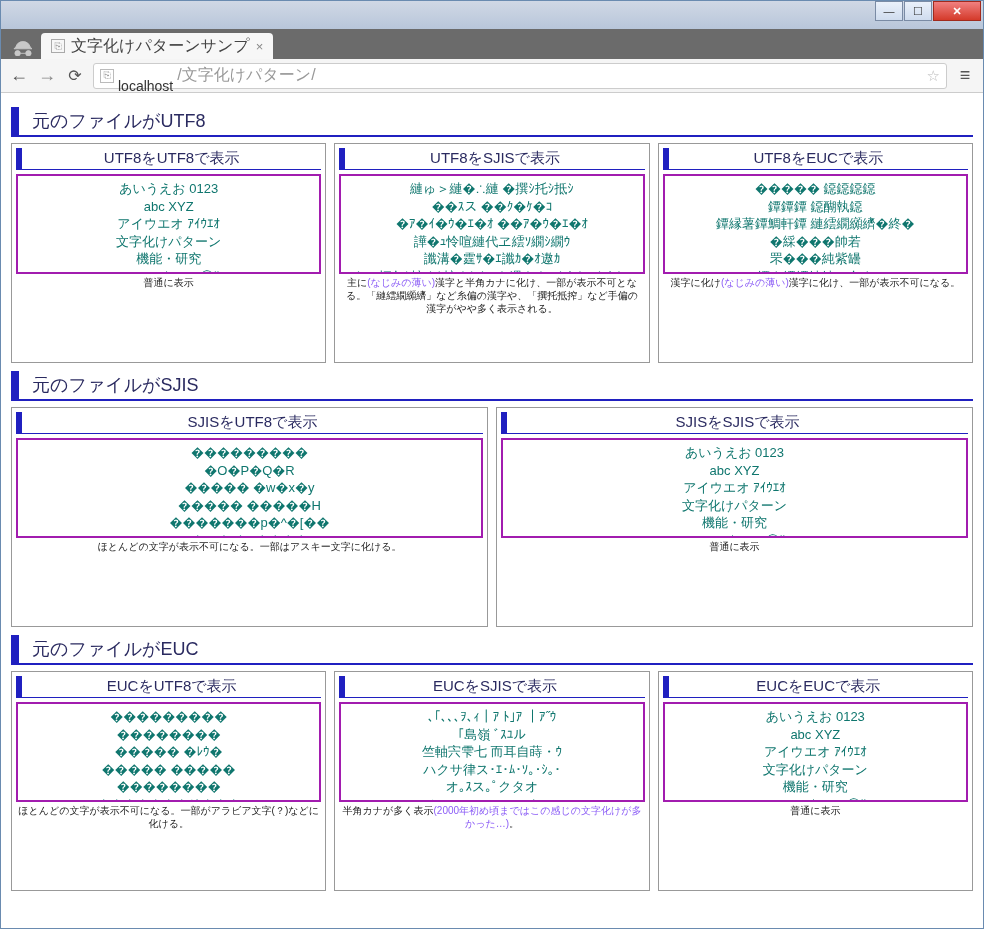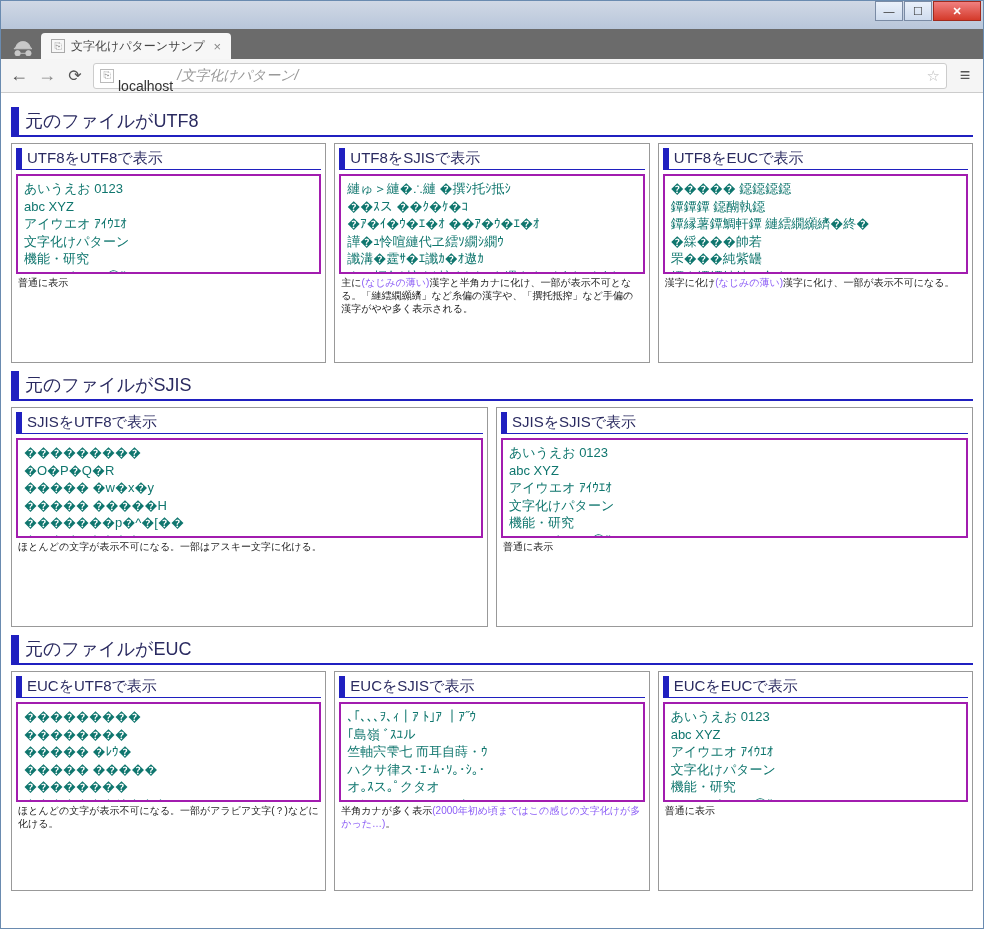--- a/index.html
+++ b/index.html
@@ -12,39 +12,39 @@
 .win-btn { width: 30px; height: 20px; background: linear-gradient(#eaf1fb,#cfdcee); border: 1px solid #7a8ba5; display: flex; align-items: center; justify-content: center; font-size: 11px; color: #333; }
 .win-btn.close { width: 48px; background: linear-gradient(#f08080,#d43a2a); color: #fff; border: 1px solid #a02a1e; font-weight: bold; }
 .win-btn.minimize, .win-btn.maximize { width: 28px; }
 
 
 .tabbar { height: 30px; background: #6b6b6b; display: flex; align-items: flex-end; padding-left: 8px; }
 .incog { width: 28px; height: 24px; display: flex; align-items: center; justify-content: center; margin-right: 4px; }
 .incog svg { width: 22px; height: 18px; fill: #c8c8c8; }
 .tab { height: 26px; background: #f7f7f7; border-radius: 4px 4px 0 0; display: flex; align-items: center; padding: 0 10px; gap: 6px; min-width: 190px; }
 .tab-icon { width: 14px; height: 14px; border: 1px solid #aaa; display: flex; align-items: center; justify-content: center; font-size: 9px; color: #888; }
-.tab-title { font-size: 12px; color: #444; flex: 1; white-space: nowrap; overflow: hidden; }
+.tab-title { font-size: 16px; color: #444; flex: 1; white-space: nowrap; overflow: hidden; }
 .tab-close { color: #888; font-size: 13px; }
 
 
 .toolbar { height: 34px; background: #f5f5f5; border-bottom: 1px solid #ccc; display: flex; align-items: center; padding: 0 8px; gap: 8px; }
 .nav-btn { color: #888; font-size: 18px; width: 20px; text-align: center; }
 .nav-btn.active { color: #555; }
 .reload-btn { color: #555; font-size: 16px; width: 20px; text-align: center; }
 .addr { flex: 1; height: 26px; border: 1px solid #ccc; border-radius: 3px; display: flex; align-items: center; padding: 0 6px; background: #fff; gap: 4px; }
 .addr-icon { width: 14px; height: 14px; border: 1px solid #bbb; display: flex; align-items: center; justify-content: center; font-size: 9px; color: #888; }
 .addr-host { color: #333; font-size: 14px; margin-top: 20px; }
-.addr-path { color: #999; font-size: 14px; font-style: italic; }
+.addr-path { color: #999; font-size: 16px; }
 .star { color: #bbb; font-size: 15px; margin-left: auto; }
 .menu-btn { color: #555; font-size: 18px; width: 20px; text-align: center; }
 
 
 .page { background: #fff; padding: 6px 10px 10px 10px; height: calc(100% - 28px - 30px - 34px); overflow: auto; }
-.section-hdr { border-left: 8px solid #2020c0; border-bottom: 2px solid #2020c0; padding: 2px 6px; font-size: 18px; color: #2a2a60; margin: 8px 0 6px 0; font-family: "MS PGothic", sans-serif; }
-.row { display: flex; gap: 8px; }
+.section-hdr { border-left: 8px solid #2020c0; border-bottom: 2px solid #2020c0; padding: 2px 13px; font-size: 18px; color: #2a2a60; margin: 8px 0 6px 0; font-family: "MS PGothic", sans-serif; }
+.row { display: flex; gap: 8px; text-align: center; }
 .card { flex: 1; border: 1px solid #999; padding: 4px; display: flex; flex-direction: column; min-height: 220px; }
 .card-hdr { border-left: 6px solid #2020c0; border-bottom: 1px solid #2020c0; padding: 1px 5px; font-size: 15px; color: #2a2a60; font-family: "MS PGothic", sans-serif; margin-bottom: 4px; }
 .card-body { border: 2px solid #a21caf; height: 100px; overflow-y: scroll; padding: 4px 6px; font-size: 13px; line-height: 1.35; font-family: "MS PGothic", sans-serif; white-space: pre-wrap; color: #0f766e; }
 .card-desc { padding: 2px 2px; font-size: 10px; line-height: 1.3; font-family: "MS PGothic", sans-serif; color: #222; }
 .faded { color: #8b5cf6; }
 
 ::-webkit-scrollbar { width: 16px; }
 ::-webkit-scrollbar-track { background: #f0f0f0; border-left: 1px solid #ddd; }
 ::-webkit-scrollbar-thumb { background: #c8c8c8; border: 1px solid #aaa; }
 ::-webkit-scrollbar-button { background: #e8e8e8; height: 16px; border: 1px solid #bbb; }

